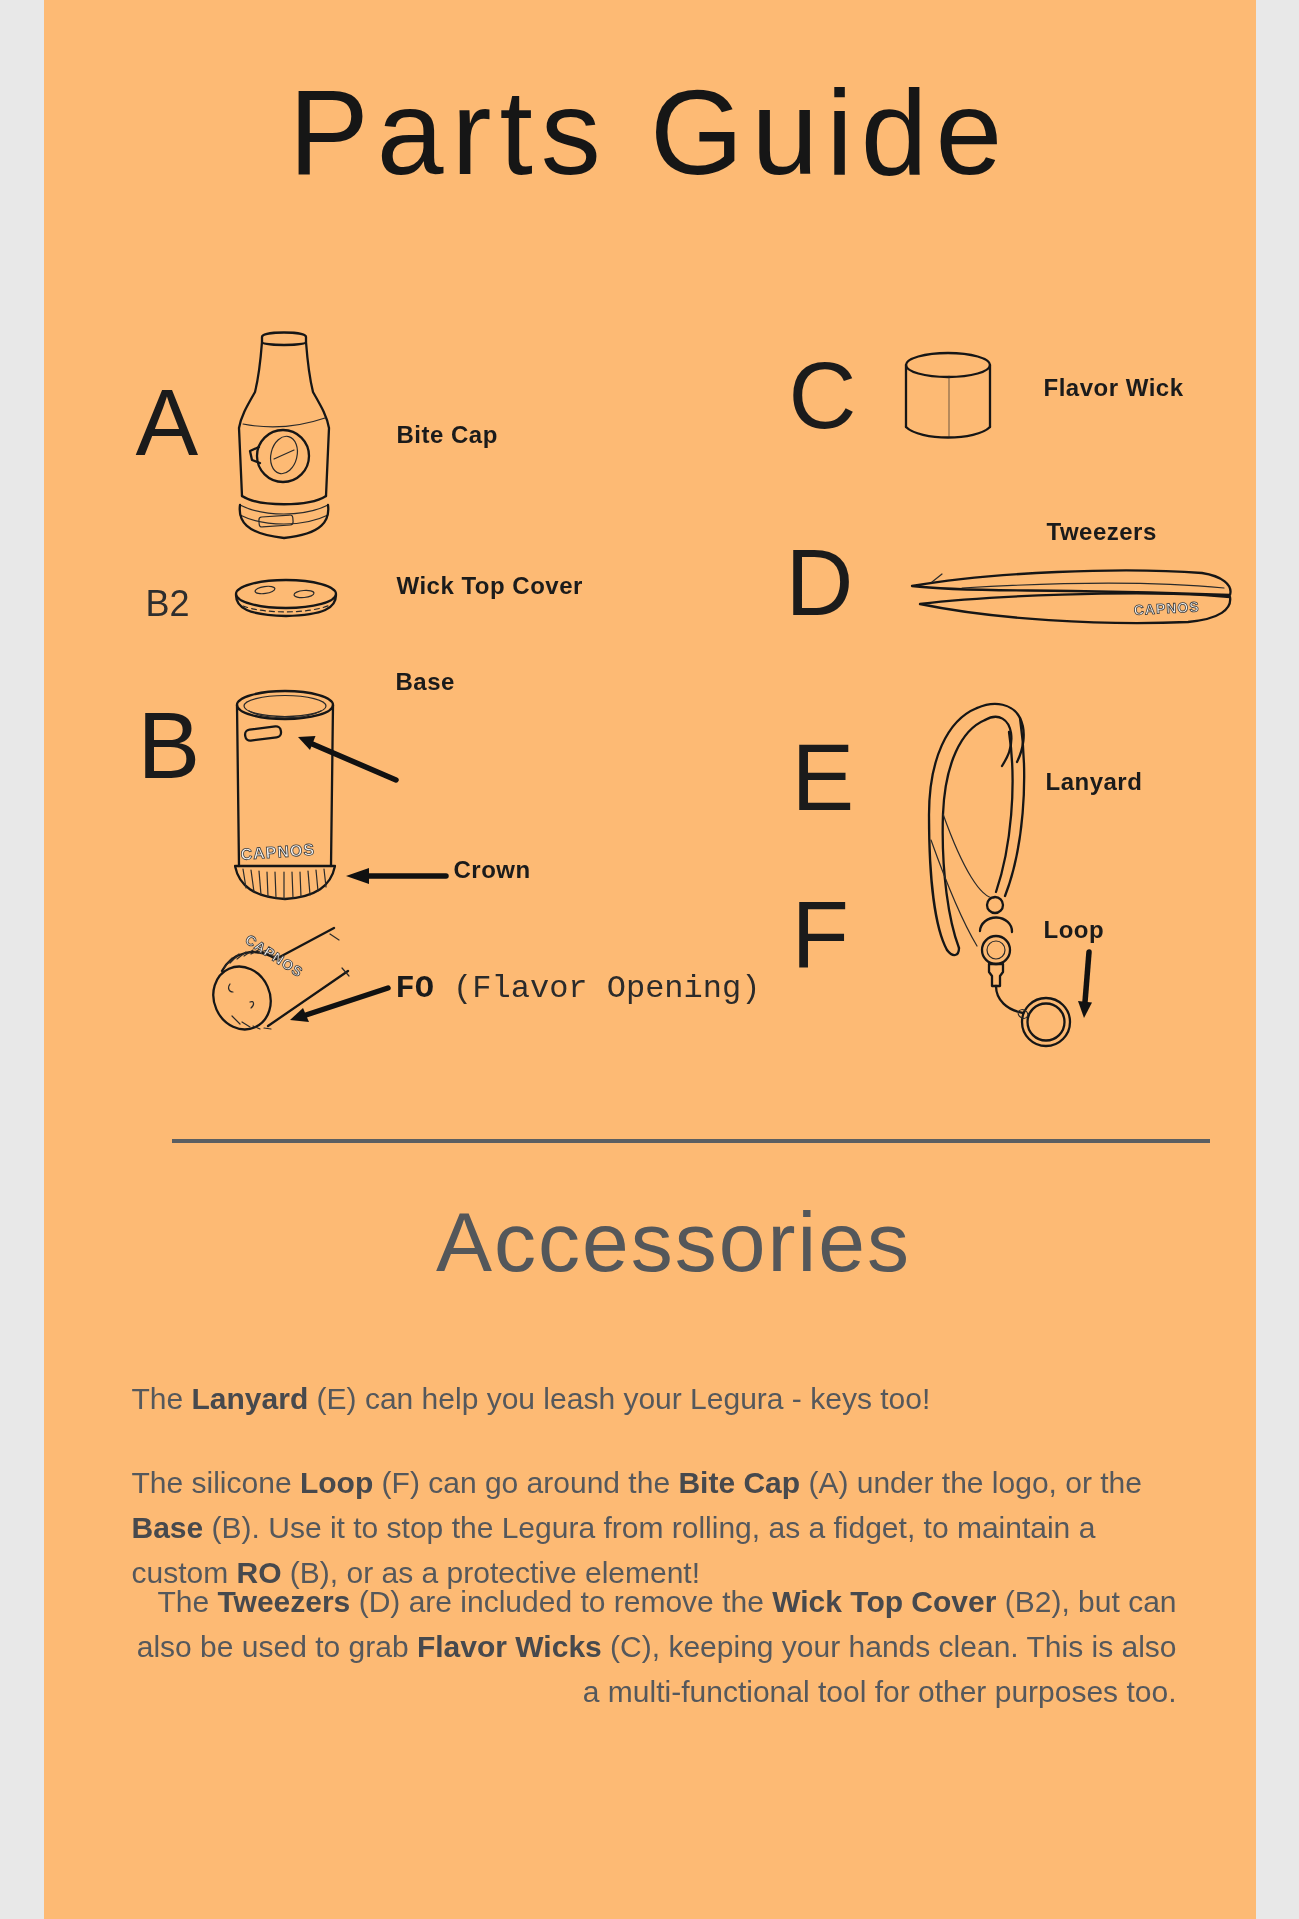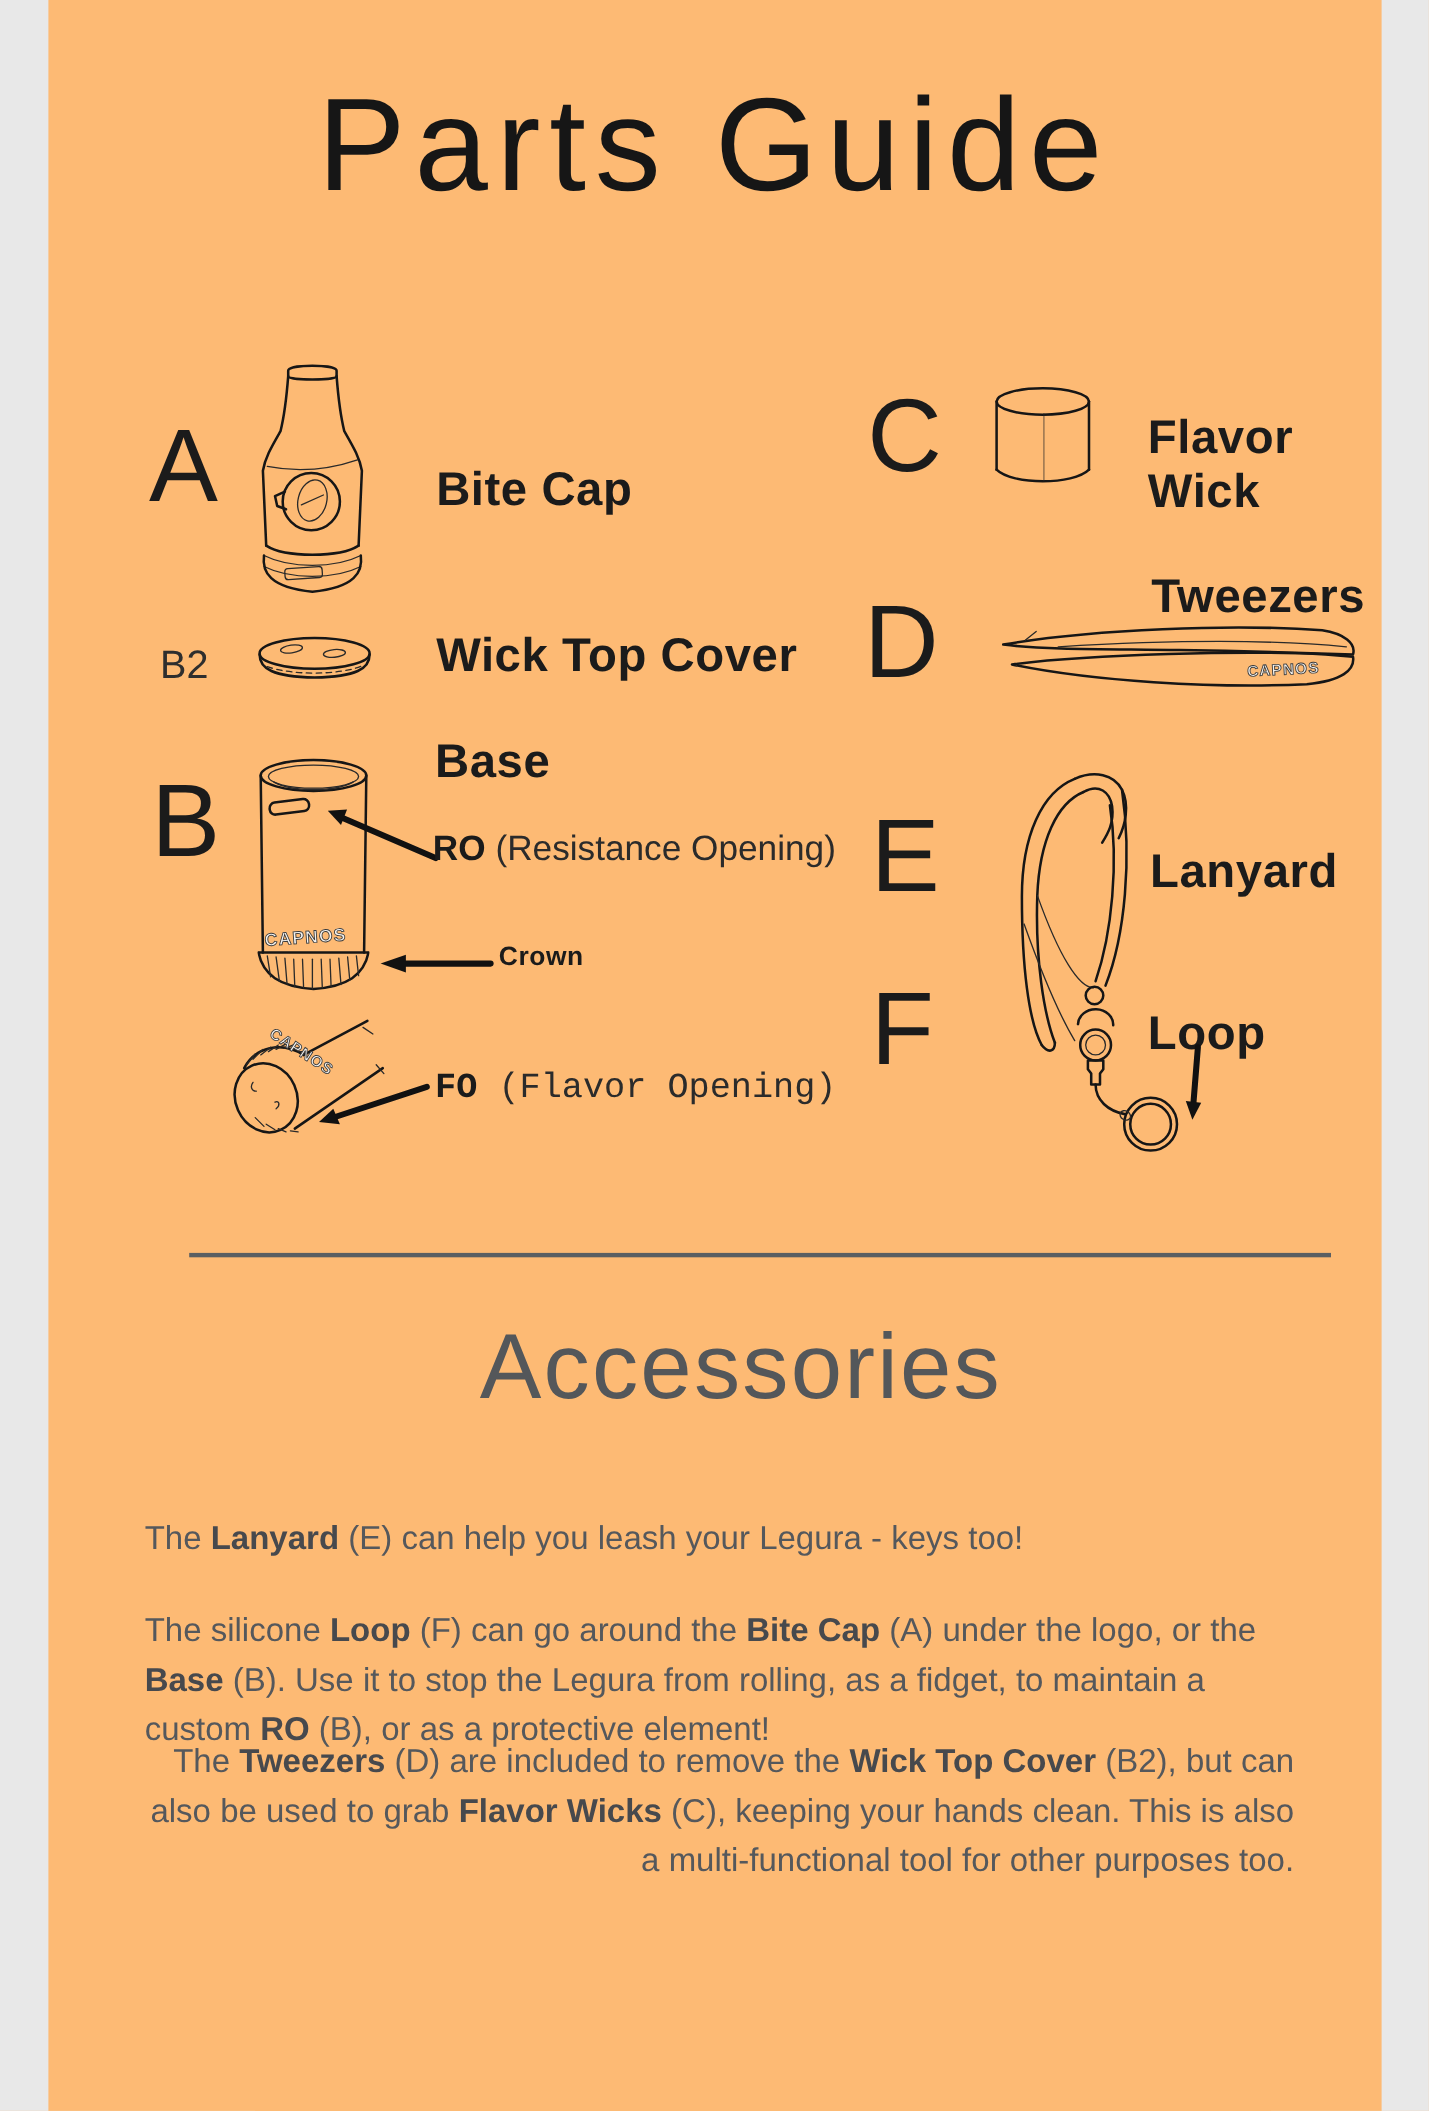--- a/index.html
+++ b/index.html
@@ -13,21 +13,21 @@
     width:100%;text-align:center;top:66px;left:0;
     font-size:120px;font-weight:300;letter-spacing:8px;color:#161616;line-height:1.1;
   }
   .part-letter{
     font-size:94px;font-weight:300;color:#1b1b1b;line-height:1;letter-spacing:0;
   }
   .part-letter-small{
     font-size:36px;font-weight:400;color:#2e2e2e;line-height:1;
   }
   .part-label{
-    font-size:43px;font-weight:700;color:#1b1b1b;line-height:1.15;letter-spacing:.5px;
+    font-size:24px;font-weight:700;color:#1b1b1b;line-height:1.15;letter-spacing:.5px;
   }
   .callout{font-size:32px;line-height:1.15;color:#2b2b2b;white-space:nowrap;}
   .callout .abbr{font-weight:700;color:#1b1b1b;}
   .callout .rest{font-weight:400;color:#2b2b2b;}
   .divider{height:4px;background:#5b5f62;}
   .section-title{
     width:100%;left:0;text-align:center;
     font-size:84px;font-weight:300;letter-spacing:2px;color:#54575a;line-height:1.1;
   }
   .para{
@@ -105,23 +105,20 @@
       <path class="ln-thin" d="M66,184 L67,209"></path>
     <path class="ln-thin" d="M74,183 L76,207"></path>
       <path class="ln-thin" d="M82,182 L84,203"></path>
     <path class="ln-thin" d="M90,181 L92,199"></path>
   </svg>
 
   <svg class="abs" style="left:244px;top:726px;" width="115" height="62" viewBox="0 0 115 62">
     <line class="arrow" x1="108" y1="54" x2="22" y2="17"></line>
     <polygon class="arrowhead" points="10,11 27.5,10 22,24"></polygon>
   </svg>
-  <div class="abs callout" style="left:350px;top:753px;">
-    <span class="abbr">RO</span><span class="rest"> (Resistance Opening)</span>
-  </div>
 
   <svg class="abs" style="left:294px;top:864px;" width="112" height="24" viewBox="0 0 112 24">
     <line class="arrow" x1="108" y1="12" x2="28" y2="12"></line>
     <polygon class="arrowhead" points="8,12 31,4 31,20"></polygon>
   </svg>
   <div class="abs part-label" style="left:410px;top:856px;font-size:24px;">Crown</div>
 
   <svg class="abs" style="left:158px;top:926px;" width="155" height="112" viewBox="0 0 155 112">
     <ellipse class="ln" cx="40" cy="72" rx="28" ry="32" transform="rotate(-24 40 72)"></ellipse>
     <path class="ln" d="M20,45 C30,26 54,20 74,33"></path>

